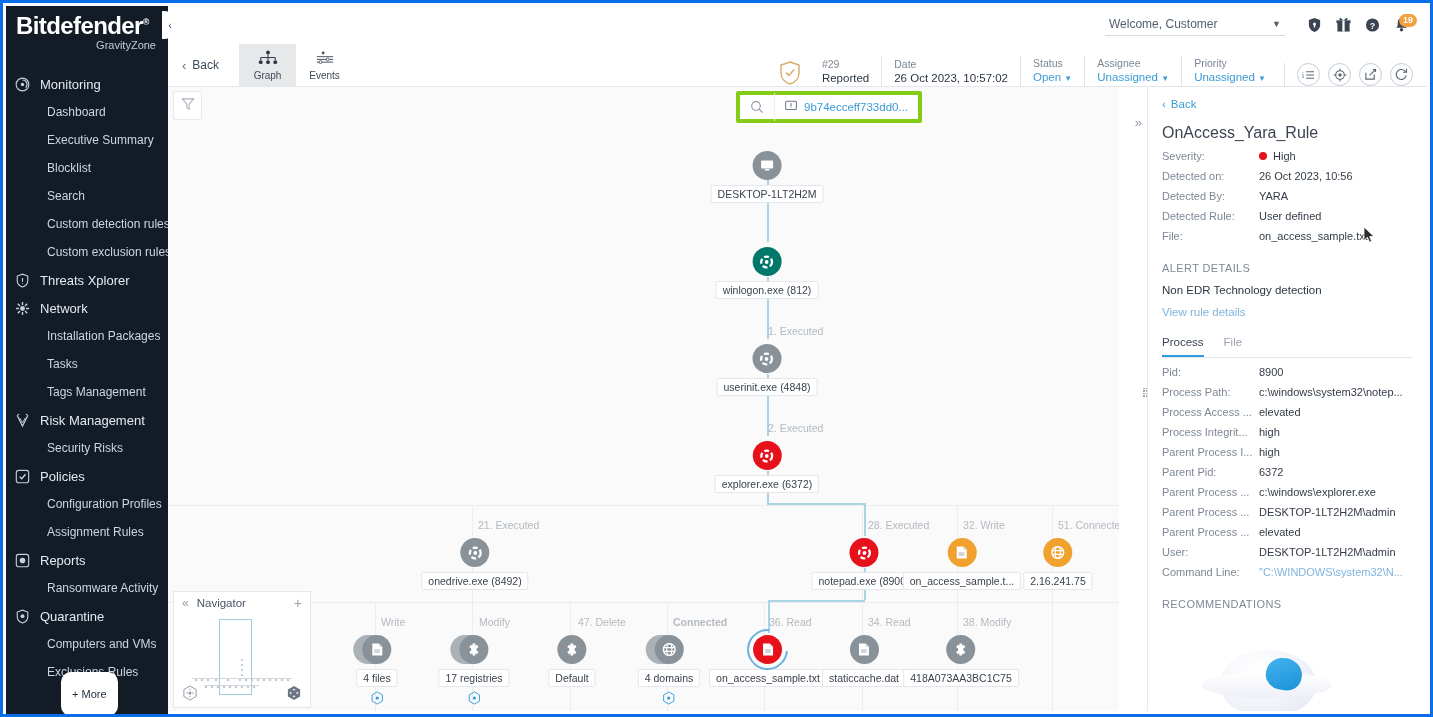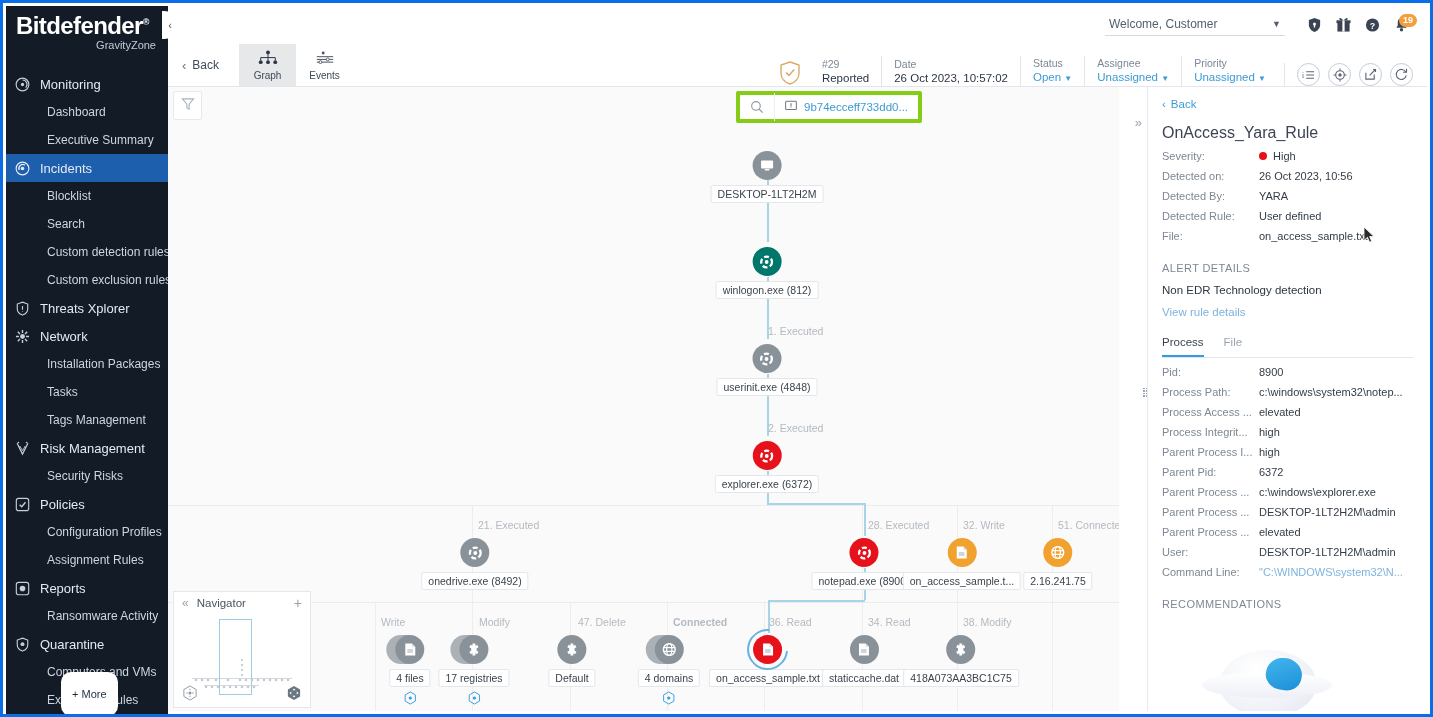--- a/index.html
+++ b/index.html
@@ -268,30 +268,20 @@
               <circle cx="8" cy="8" r="1.8" fill="#c6ced8"></circle>
             </svg>
           </span>
           <span>Monitoring</span>
         </div>
         <div class="nav-item sub">
           <span>Dashboard</span>
         </div>
         <div class="nav-item sub">
           <span>Executive Summary</span>
-        </div>
-        <div class="nav-item group active">
-          <span class="nav-ico">
-            <svg width="15" height="15" viewBox="0 0 16 16">
-              <circle cx="8" cy="8" r="6.8" fill="none" stroke="#e8eef6" stroke-width="1.2"></circle>
-              <path d="M4.6 9.6 A4 4 0 0 1 10.6 4.6" fill="none" stroke="#e8eef6" stroke-width="1.4"></path>
-              <circle cx="8" cy="8" r="1.9" fill="#e8eef6"></circle>
-            </svg>
-          </span>
-          <span>Incidents</span>
         </div>
         <div class="nav-item sub">
           <span>Blocklist</span>
         </div>
         <div class="nav-item sub">
           <span>Search</span>
         </div>
         <div class="nav-item sub">
           <span>Custom detection rules</span>
         </div>
@@ -650,21 +640,21 @@
         <div class="node" style="left: 890px; top: 451px; transform: translateX(-50%);">
           <div class="circ orange">
             <svg width="15" height="15" viewBox="0 0 16 16">
               <circle cx="8" cy="8" r="6.3" fill="none" stroke="#fff" stroke-width="1.5"></circle>
               <ellipse cx="8" cy="8" rx="2.8" ry="6.3" fill="none" stroke="#fff" stroke-width="1.3"></ellipse>
               <path d="M1.9 6 H14.1 M1.9 10 H14.1" stroke="#fff" stroke-width="1.3"></path>
             </svg>
           </div>
           <div class="nlabel">2.16.241.75</div>
         </div>
-        <div class="node" style="left: 209px; top: 548px; transform: translateX(-50%); margin-left: 33px;">
+        <div class="node" style="left: 209px; top: 548px; transform: translateX(-50%);">
           <div class="circ gray stack">
             <svg width="14" height="15" viewBox="0 0 14 15">
               <path d="M2 1.4 H8.6 L12 4.7 V13.6 H2 Z" fill="#fff"></path>
               <path d="M8.6 1.4 V4.7 H12" fill="#d8dde2"></path>
               <path d="M4 8 H9.6 M4 10 H9.6" stroke="#9aa2a9" stroke-width="0.9"></path>
             </svg>
           </div>
           <div class="nlabel">4 files</div>
           <div class="expander">
             <svg width="14" height="14" viewBox="0 0 15 15">

